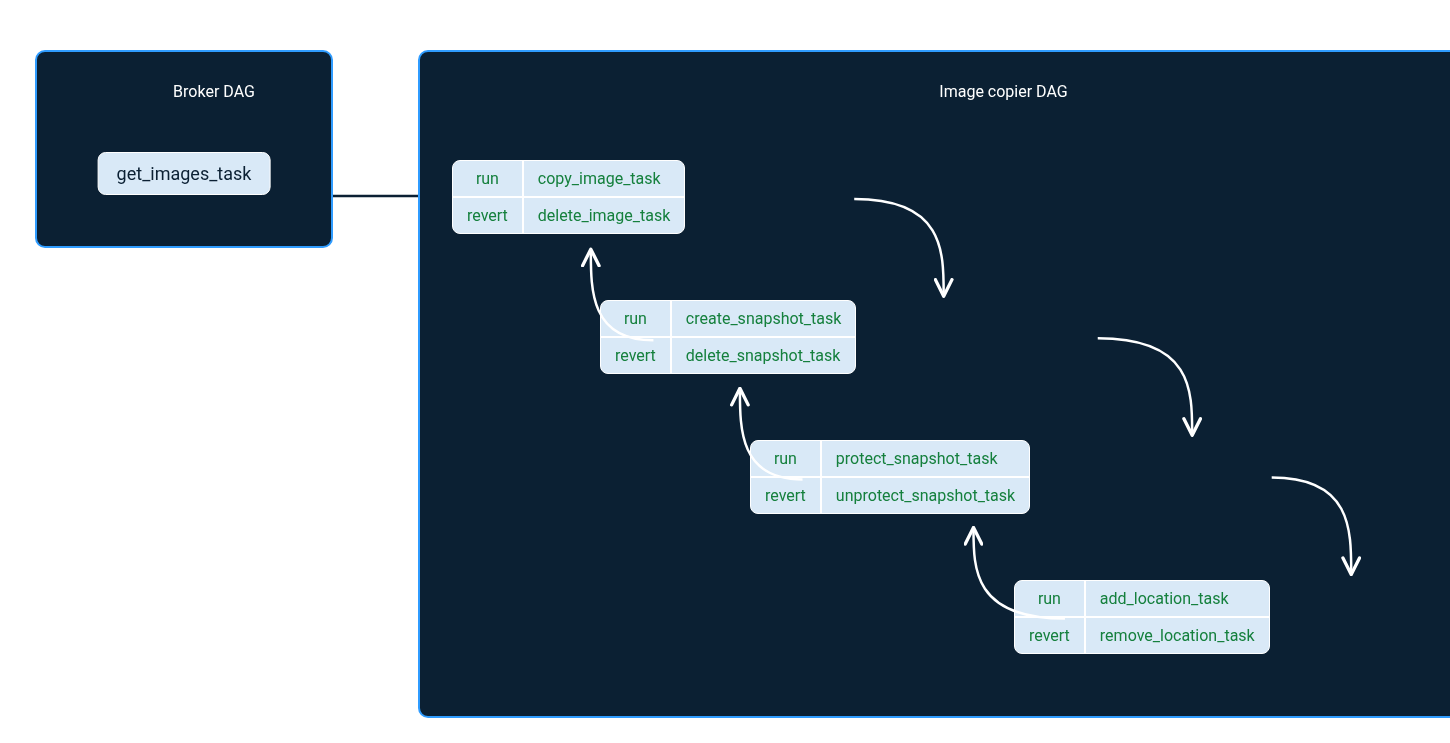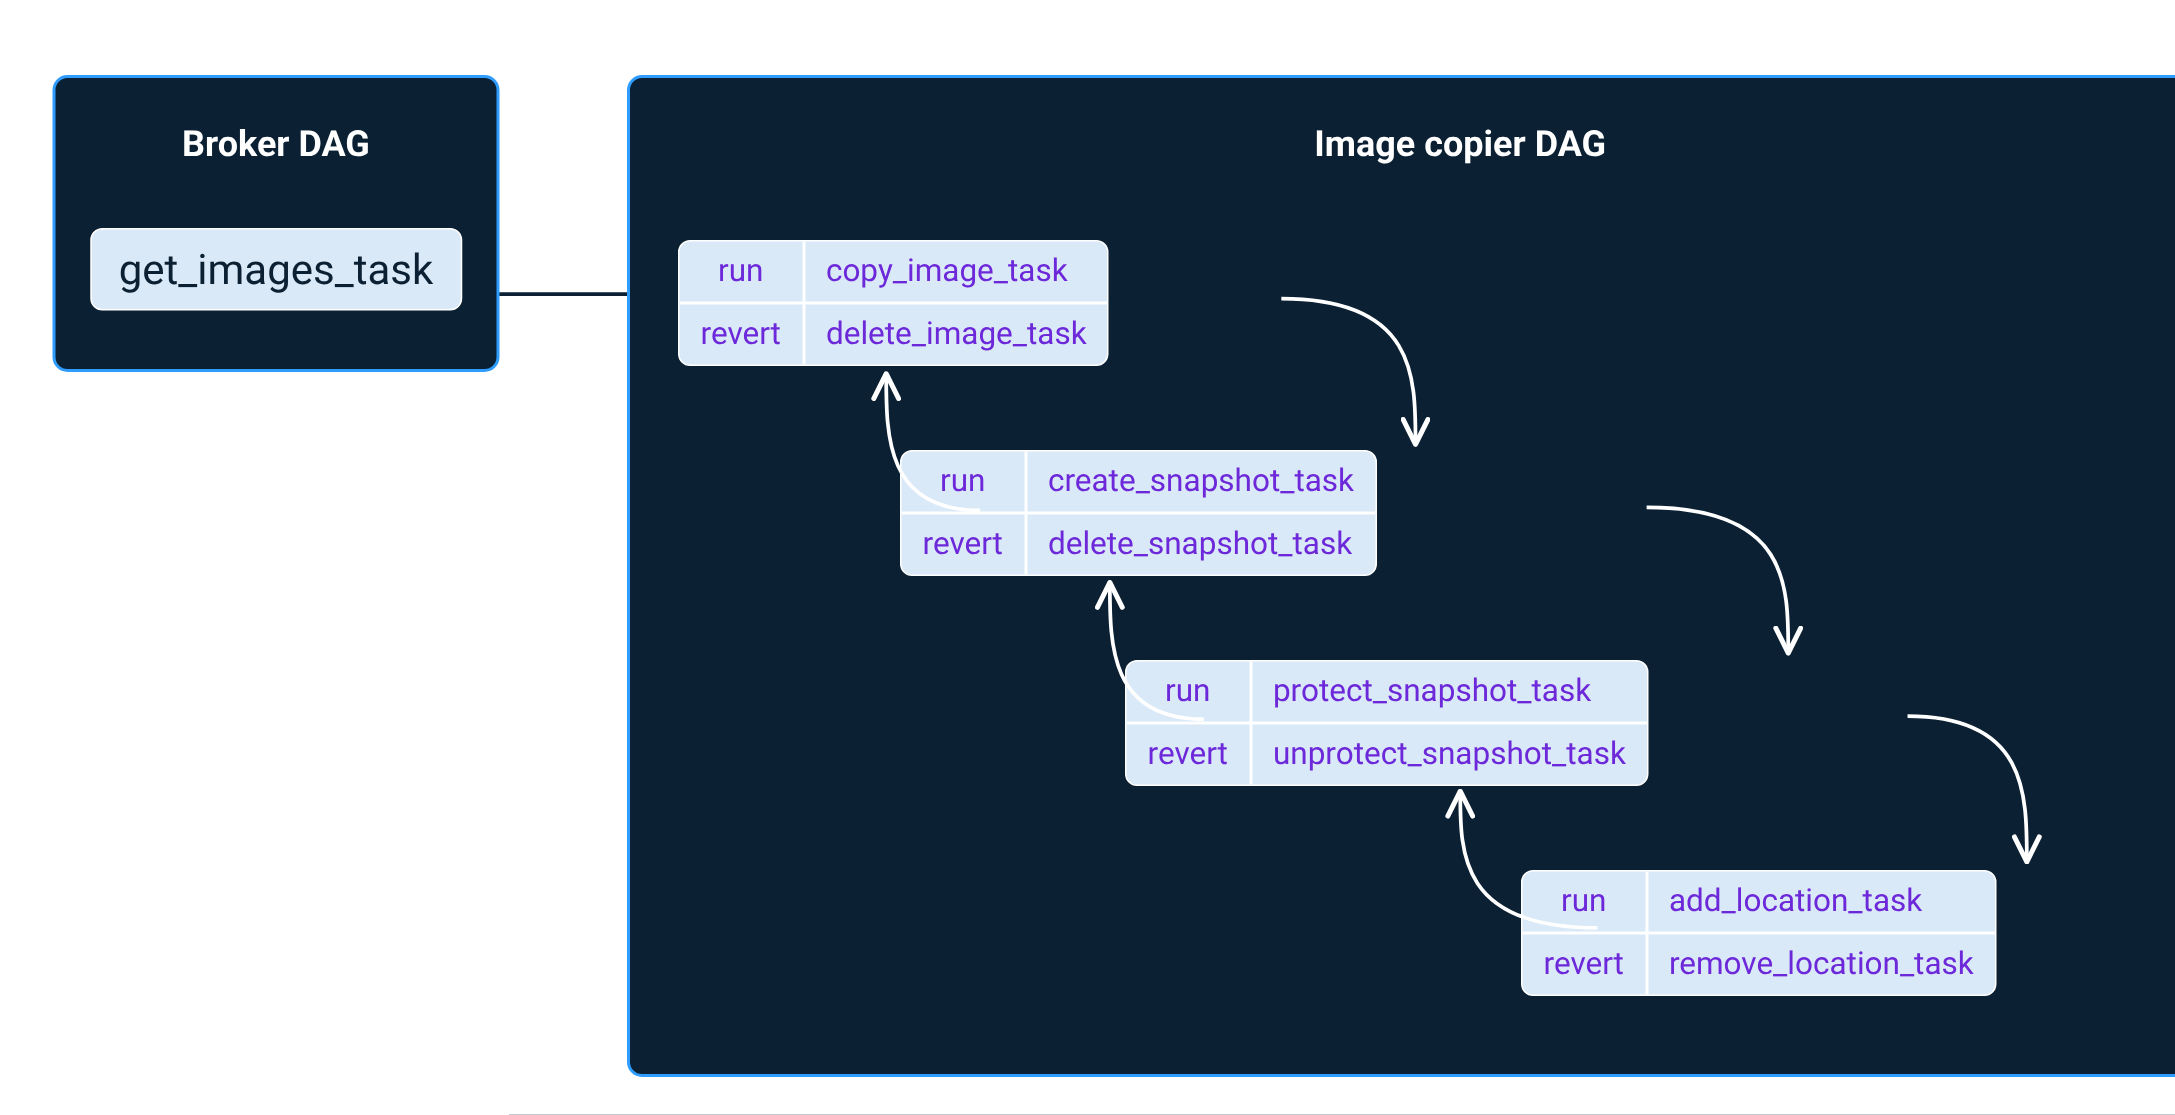--- a/index.html
+++ b/index.html
@@ -15,24 +15,25 @@
   }
   .dag-box {
     position: absolute;
     background: #0b2033;
     border: 2px solid #2f9cff;
     border-radius: 10px;
     box-sizing: border-box;
   }
   .dag-title {
     color: #ffffff;
-    font-size: 24px;
-    font-weight: 700;
+    font-size: 16px;
+    font-weight: 400;
     text-align: center;
     width: 100%;
+    padding-left: 30px;
   }
   
   #broker {
     left: 35px;
     top: 50px;
     width: 298px;
     height: 198px;
   }
   #broker .dag-title {
     position: absolute;
@@ -40,43 +41,43 @@
     left: 0;
   }
   .broker-task {
     position: absolute;
     left: 50%;
     transform: translateX(-50%);
     top: 100px;
     background: #d9e9f7;
     border: 1px solid #ffffff;
     color: #0b2033;
-    font-size: 28px;
+    font-size: 18px;
     padding: 10px 18px;
     border-radius: 8px;
     white-space: nowrap;
   }
   
   #copier {
     left: 418px;
     top: 50px;
     width: 1111px;
     height: 668px;
   }
   #copier .dag-title {
     position: absolute;
     top: 30px;
     left: 0;
   }
   .task-node {
     position: absolute;
     background: #d9e9f7;
-    color: #6d28d9;
+    color: #15803d;
     border-radius: 8px;
-    font-size: 21px;
+    font-size: 16px;
     overflow: hidden;
     border: 1px solid #ffffff;
   }
   .task-node table {
     border-collapse: collapse;
     width: 100%;
     height: 100%;
   }
   .task-node td {
     padding: 8px 14px;

